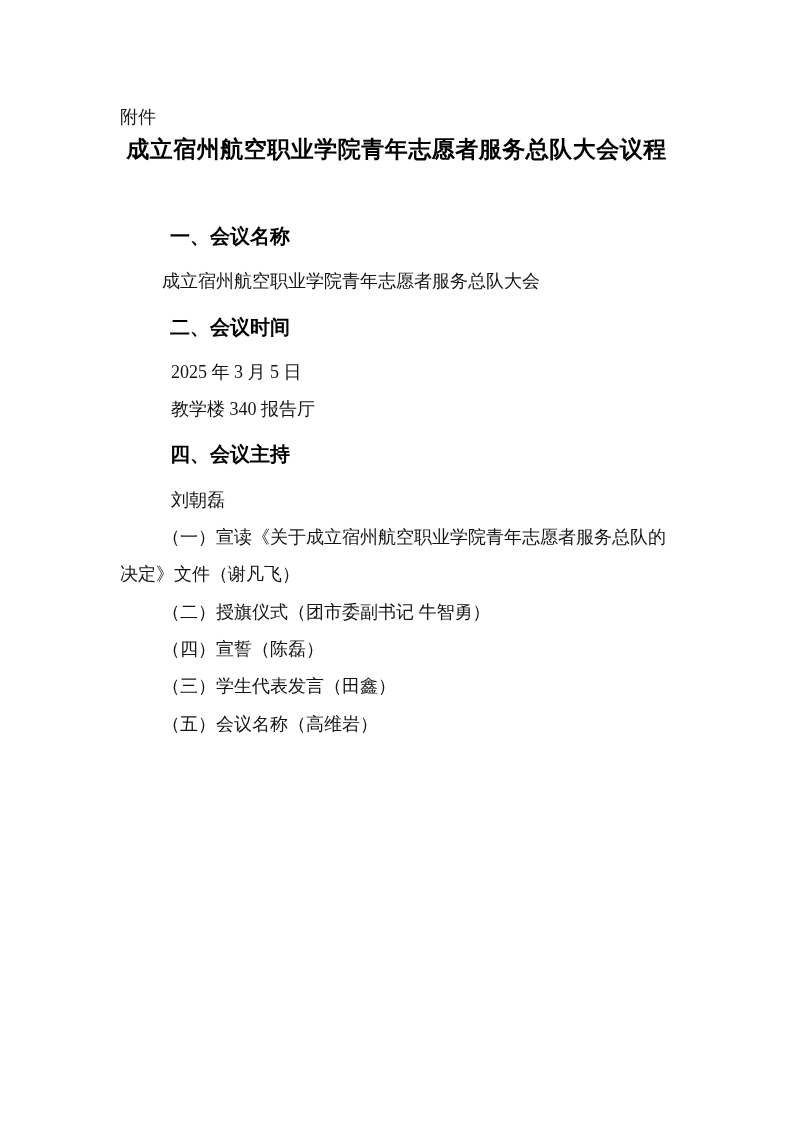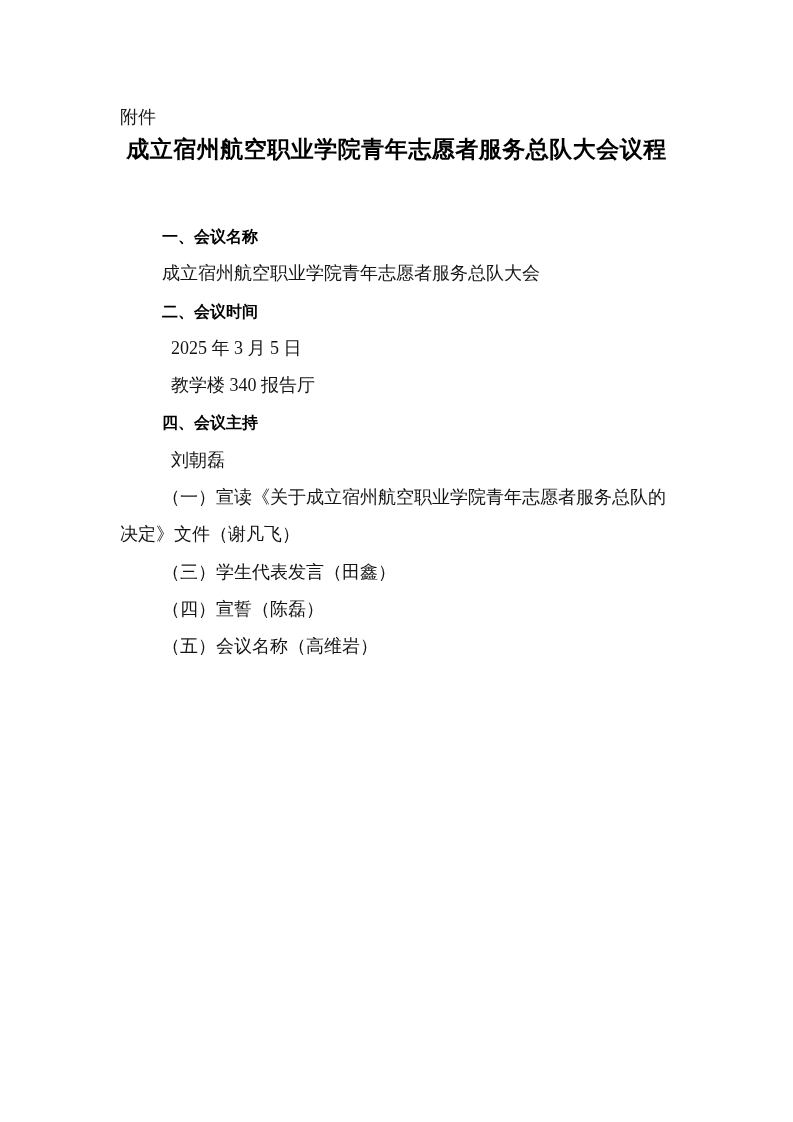--- a/index.html
+++ b/index.html
@@ -36,23 +36,23 @@
     line-height: 36px;
     text-align: center;
     letter-spacing: 0.5px;
     white-space: nowrap;
     color: #000000;
   }
   .content {
     margin-top: 50px;
   }
   .heading {
-    margin: 0;
+    margin: 8px;
     font-family: "Liberation Sans", sans-serif;
-    font-size: 16px;
+    font-size: 20px;
     font-weight: 700;
     line-height: 37.3px;
     text-indent: 42px;
     color: #000000;
   }
   .line {
     margin: 0;
     font-family: "Liberation Serif", serif;
     font-size: 18px;
     font-weight: 400;
@@ -90,19 +90,20 @@
     </div>
 
     <div>
       <h2 class="heading">四、会议主持</h2>
       <p class="line sp">刘朝磊</p>
     </div>
 
 
     <div>
       <p class="line">（一）宣读《关于成立宿州航空职业学院青年志愿者服务总队的决定》文件（谢凡飞）</p>
+      <p class="line">（二）授旗仪式（团市委副书记 牛智勇）</p>
+      <p class="line">（四）宣誓（陈磊）</p>
       <p class="line">（三）学生代表发言（田鑫）</p>
-      <p class="line">（四）宣誓（陈磊）</p>
       <p class="line">（五）会议名称（高维岩）</p>
     </div>
 
   </div>
 </div>
 
 </body></html>

